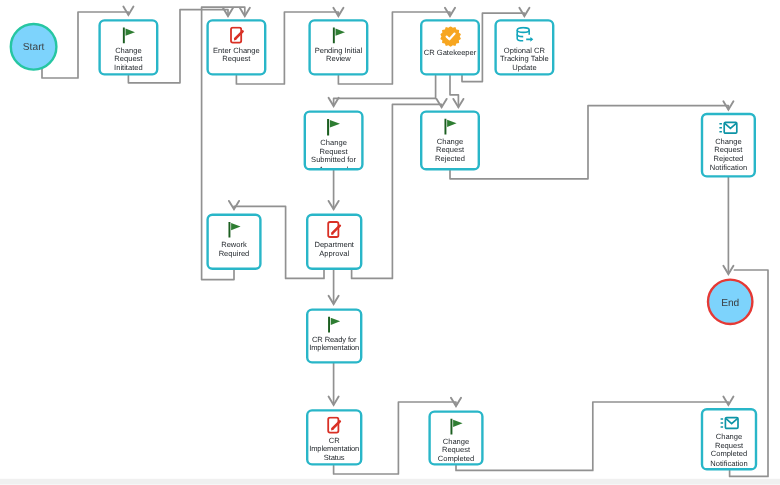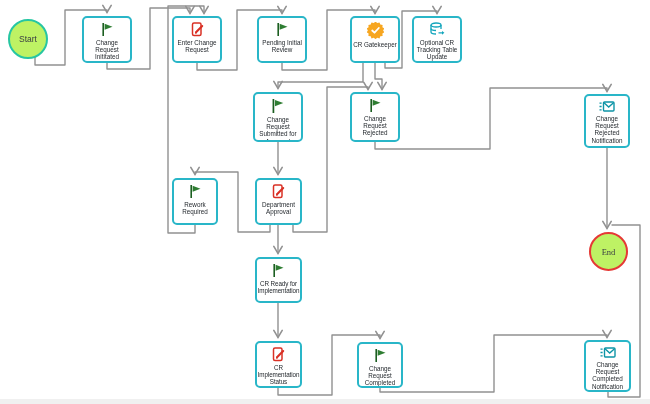--- a/index.html
+++ b/index.html
@@ -14,21 +14,21 @@
     border:2px solid #29b6c8;border-radius:5px;
     display:flex;flex-direction:column;align-items:center;justify-content:flex-start;
     padding:4px 1px 0 1px;overflow:hidden;cursor:pointer;
   }
   .node .lbl{
     font-size:6.3px;line-height:7.2px;color:#24292e;text-align:center;
     margin-top:2px;width:46px;
   }
   .node .ic{flex:0 0 auto;display:block;}
   .terminal{
-    position:absolute;box-sizing:border-box;background:#bef264;border-radius:50%;
+    position:absolute;box-sizing:border-box;background:#7dd3fc;border-radius:50%;
     display:flex;align-items:center;justify-content:center;cursor:pointer;
     font-size:8.5px;color:#3c4043;
   }
   #start-node{border:2.5px solid #26c6a2;}
   #end-node{border:2.5px solid #e53935;}
   #bottom-scroll{
     position:absolute;left:0;bottom:0;width:650px;height:5px;background:#f0f0f0;
   }
 </style>
 </head>
@@ -146,21 +146,21 @@
 
 <div class="node" style="left:255px;top:178px;width:47px;height:47px;">
   <svg class="ic" width="15" height="15" viewBox="0 0 15 15">
     <rect x="2.5" y="1" width="8.5" height="12.5" rx="1.5" fill="none" stroke="#d93025" stroke-width="1.5"></rect>
     <line x1="6" y1="10.3" x2="12.2" y2="4.1" stroke="#d93025" stroke-width="2.1" stroke-linecap="round"></line>
     <polygon points="5,11.8 7.2,11.2 5.4,9.6" fill="#d93025"></polygon>
   </svg>
   <span class="lbl" style="width:43px;">Department Approval</span>
 </div>
 
-<div id="end-node" class="terminal" style="left:589px;top:232px;width:39px;height:39px;font-family:Liberation Serif, serif;">
+<div id="end-node" class="terminal" style="left:589px;top:232px;width:39px;height:39px;">
   <span>End</span>
 </div>
 
 <div class="node" style="left:255px;top:257px;width:47px;height:46px;">
   <svg class="ic" width="15" height="15" viewBox="0 0 15 15">
     <line x1="3.2" y1="1" x2="3.2" y2="14" stroke="#1b5e20" stroke-width="1.6"></line>
     <polygon points="4.6,1.8 12.5,4.8 4.6,7.8" fill="#2e7d32"></polygon>
   </svg>
   <span class="lbl" style="width:45px;letter-spacing:-0.1px;">CR Ready for Implementation</span>
 </div>

